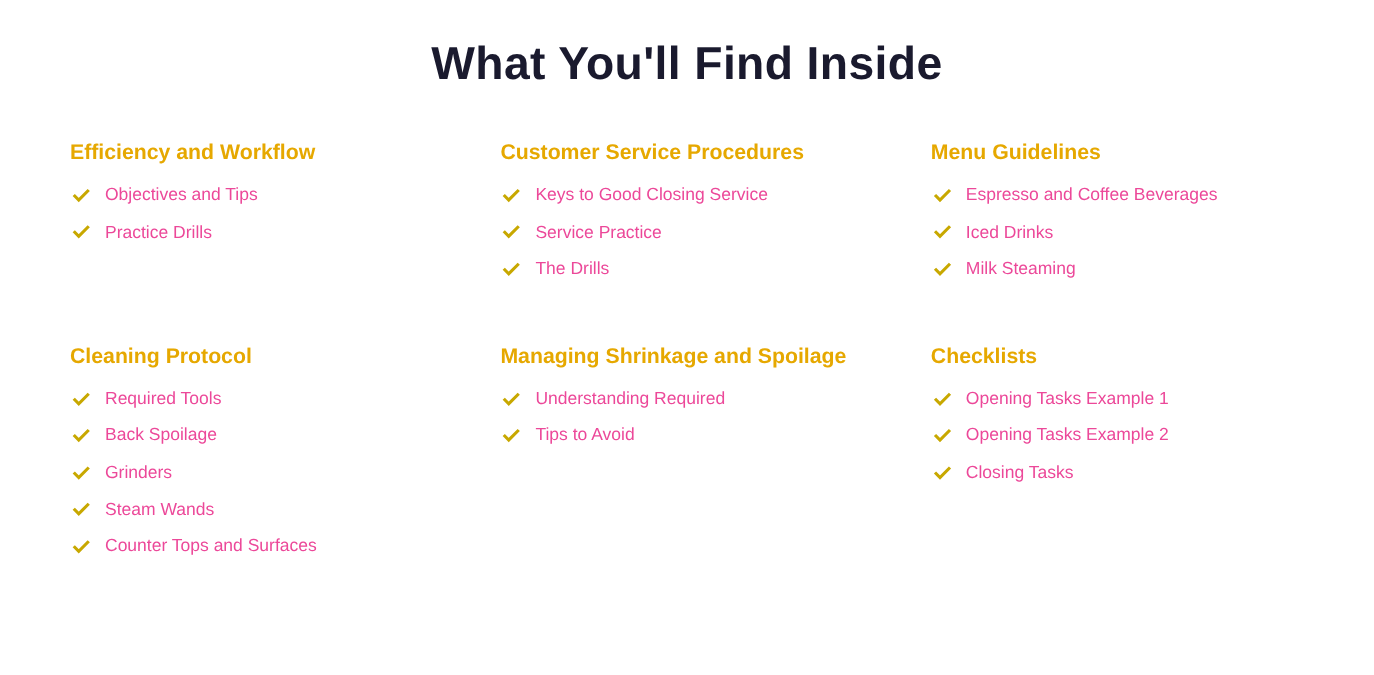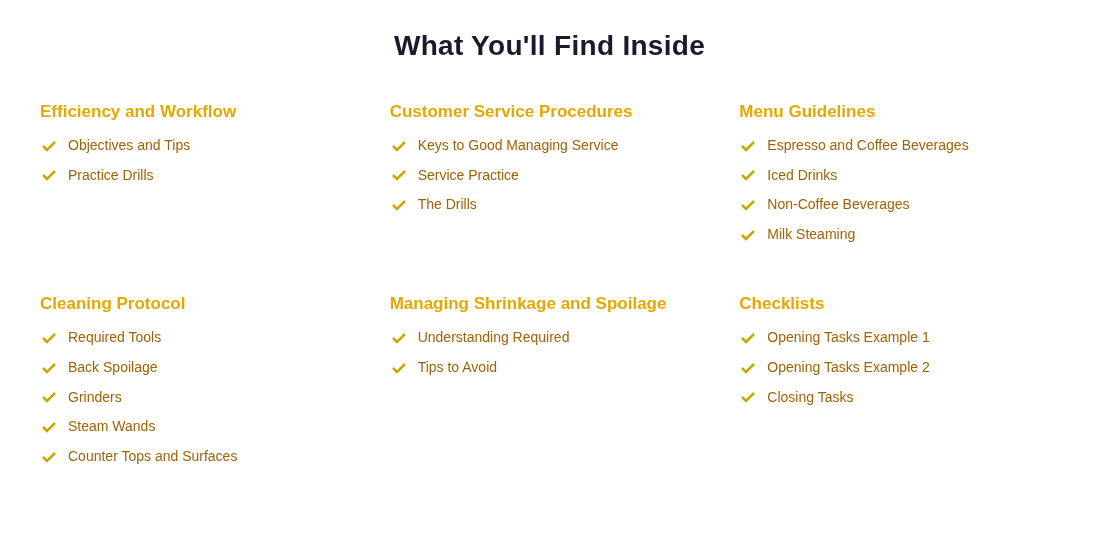--- a/index.html
+++ b/index.html
@@ -19,51 +19,52 @@
       padding: 30px 40px;
     }
 
     .container {
       width: 100%;
       max-width: 1020px;
     }
 
     .page-title {
       text-align: center;
-      font-size: 28px;
+      font-size: 37px;
       font-weight: 800;
       color: #1a1a2e;
       margin-bottom: 40px;
       letter-spacing: 0.3px;
     }
 
     .grid {
       display: grid;
       grid-template-columns: repeat(3, 1fr);
       gap: 40px 30px;
+      margin-left: 16px;
     }
 
     .section-title {
       font-size: 17px;
       font-weight: 800;
       color: #e6a800;
       margin-bottom: 14px;
     }
 
     .check-list {
       list-style: none;
       padding: 0;
     }
 
     .check-list li {
       display: flex;
       align-items: center;
       gap: 10px;
       font-size: 14px;
-      color: #a16207;
+      color: #ec4899;
       margin-bottom: 10px;
       line-height: 1.4;
     }
 
     .check-icon {
       display: inline-flex;
       align-items: center;
       justify-content: center;
       min-width: 18px;
       min-height: 18px;
@@ -110,21 +111,21 @@
       </div>
       <div>
         <div class="section-title">Customer Service Procedures</div>
         <ul class="check-list">
           <li>
             <span class="check-icon">
               <svg viewBox="0 0 16 16">
                 <polyline points="2,8 6,12 14,4"></polyline>
               </svg>
             </span>
-            <span>Keys to Good Managing Service</span>
+            <span>Keys to Good Closing Service</span>
           </li>
           <li>
             <span class="check-icon">
               <svg viewBox="0 0 16 16">
                 <polyline points="2,8 6,12 14,4"></polyline>
               </svg>
             </span>
             <span>Service Practice</span>
           </li>
           <li>
@@ -148,28 +149,20 @@
             </span>
             <span>Espresso and Coffee Beverages</span>
           </li>
           <li>
             <span class="check-icon">
               <svg viewBox="0 0 16 16">
                 <polyline points="2,8 6,12 14,4"></polyline>
               </svg>
             </span>
             <span>Iced Drinks</span>
-          </li>
-          <li>
-            <span class="check-icon">
-              <svg viewBox="0 0 16 16">
-                <polyline points="2,8 6,12 14,4"></polyline>
-              </svg>
-            </span>
-            <span>Non-Coffee Beverages</span>
           </li>
           <li>
             <span class="check-icon">
               <svg viewBox="0 0 16 16">
                 <polyline points="2,8 6,12 14,4"></polyline>
               </svg>
             </span>
             <span>Milk Steaming</span>
           </li>
         </ul>

